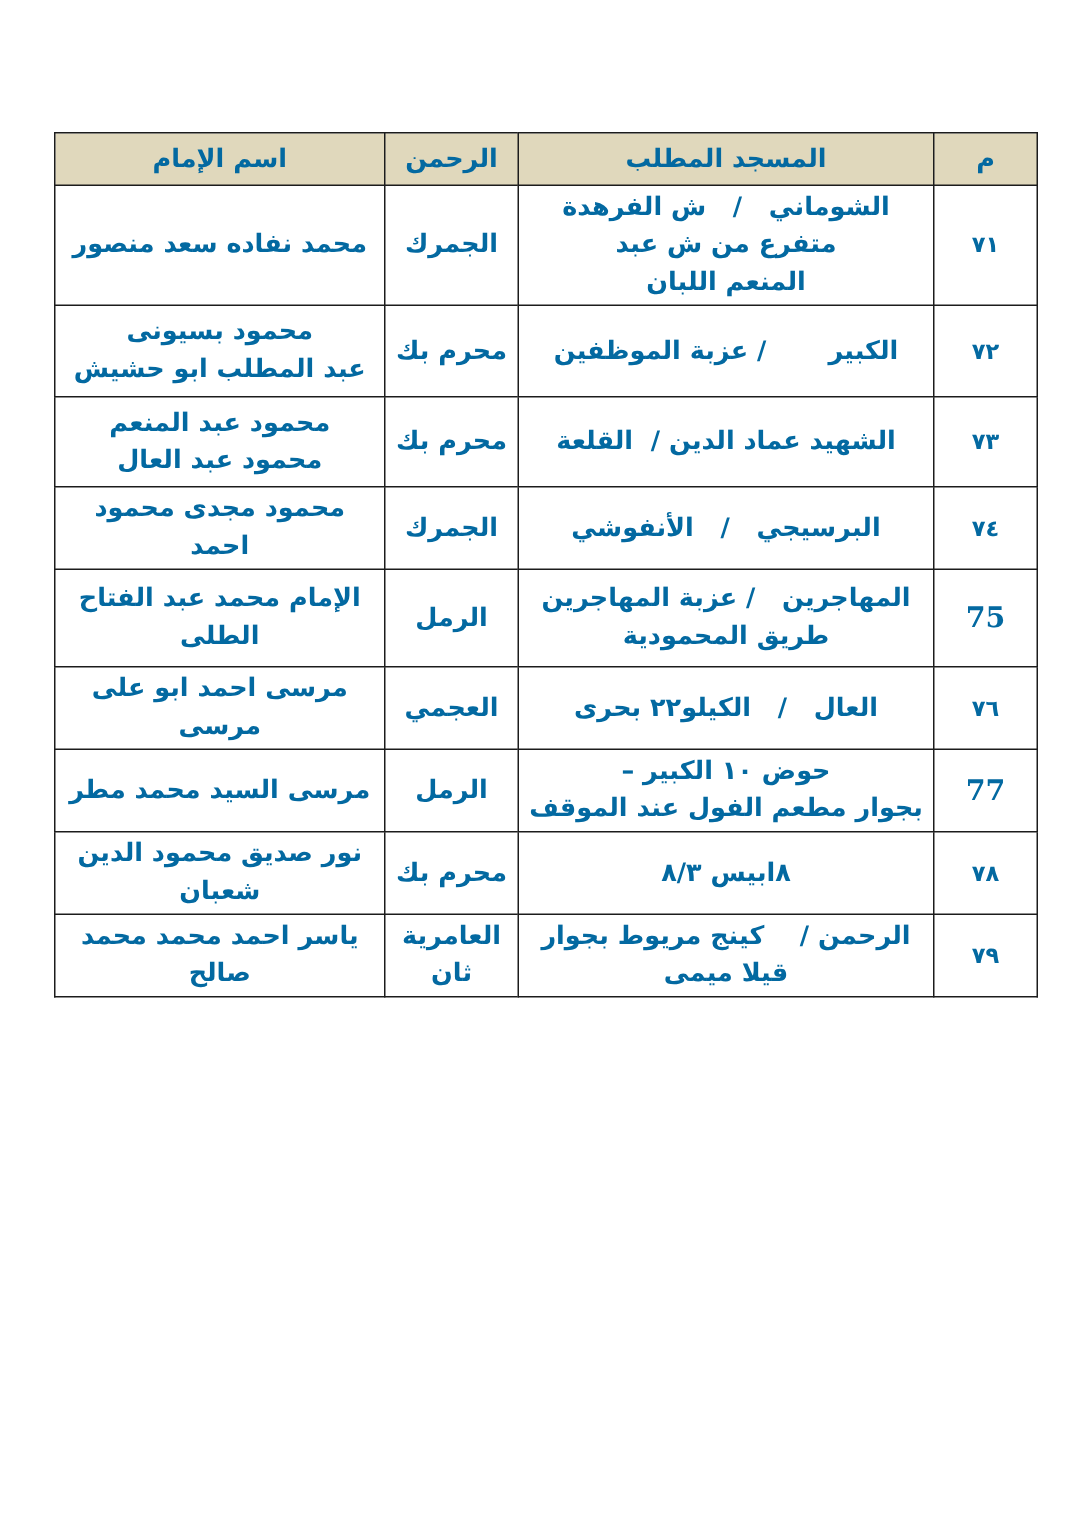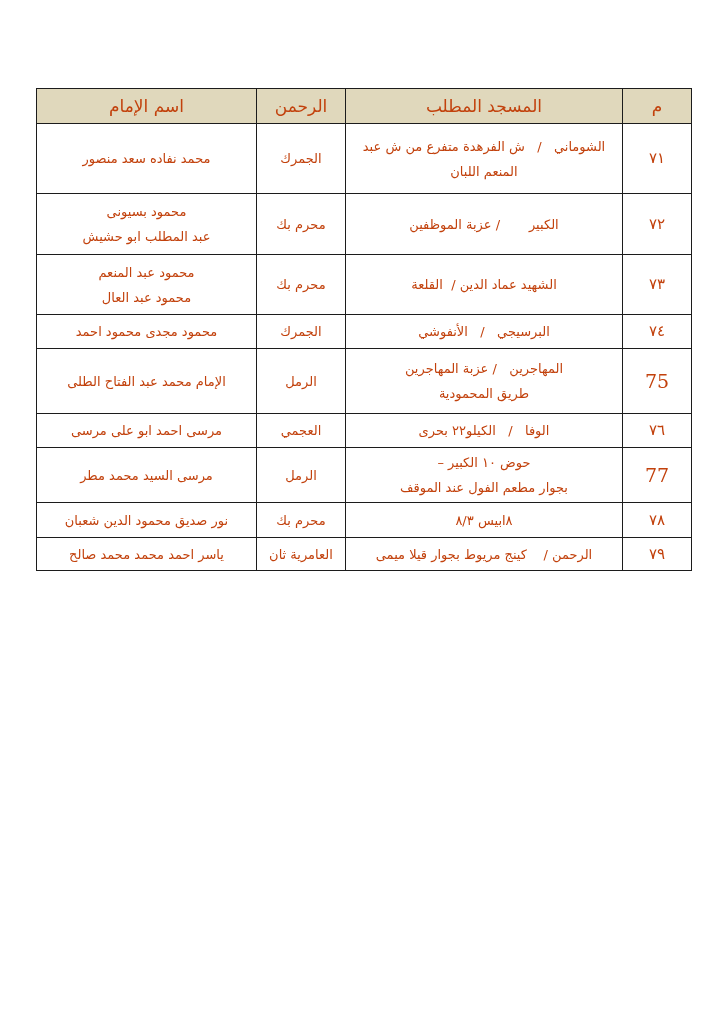--- a/index.html
+++ b/index.html
@@ -24,33 +24,33 @@
     width: 655px;
     border-collapse: collapse;
     direction: rtl;
     table-layout: fixed;
   }
   table.mosque-table td, table.mosque-table th {
     border: 1px solid #1c1c1c;
     text-align: center;
     vertical-align: middle;
     padding: 2px 4px;
-    color: #c2410c;
-    font-weight: normal;
+    color: #0369a1;
+    font-weight: bold;
     white-space: pre-wrap;
     word-wrap: break-word;
   }
   thead th {
     background: #e0d8bc;
     font-size: 17px;
     height: 30px;
     line-height: 1.2;
   }
   tbody td {
-    font-size: 13px;
+    font-size: 17px;
     line-height: 25px;
   }
   
   col.c-num    { width: 69px; }
   col.c-mosque { width: 277px; }
   col.c-admin  { width: 89px; }
   col.c-imam   { width: 220px; }
   
   tbody tr:nth-child(1) { height: 70px; }
   tbody tr:nth-child(2) { height: 61px; }
@@ -116,21 +116,21 @@
       </tr>
       <tr>
         <td class="num-cell latin-num">75</td>
         <td>المهاجرين   / عزبة المهاجرين
 طريق المحمودية</td>
         <td>الرمل</td>
         <td>الإمام محمد عبد الفتاح الطلى</td>
       </tr>
       <tr>
         <td class="num-cell">٧٦</td>
-        <td>الوفا   /   الكيلو٢٢ بحرى</td>
+        <td>العال   /   الكيلو٢٢ بحرى</td>
         <td>العجمي</td>
         <td>مرسى احمد ابو على مرسى</td>
       </tr>
       <tr>
         <td class="num-cell latin-num">77</td>
         <td>حوض ١٠ الكبير –
 بجوار مطعم الفول عند الموقف</td>
         <td>الرمل</td>
         <td>مرسى السيد محمد مطر</td>
       </tr>

